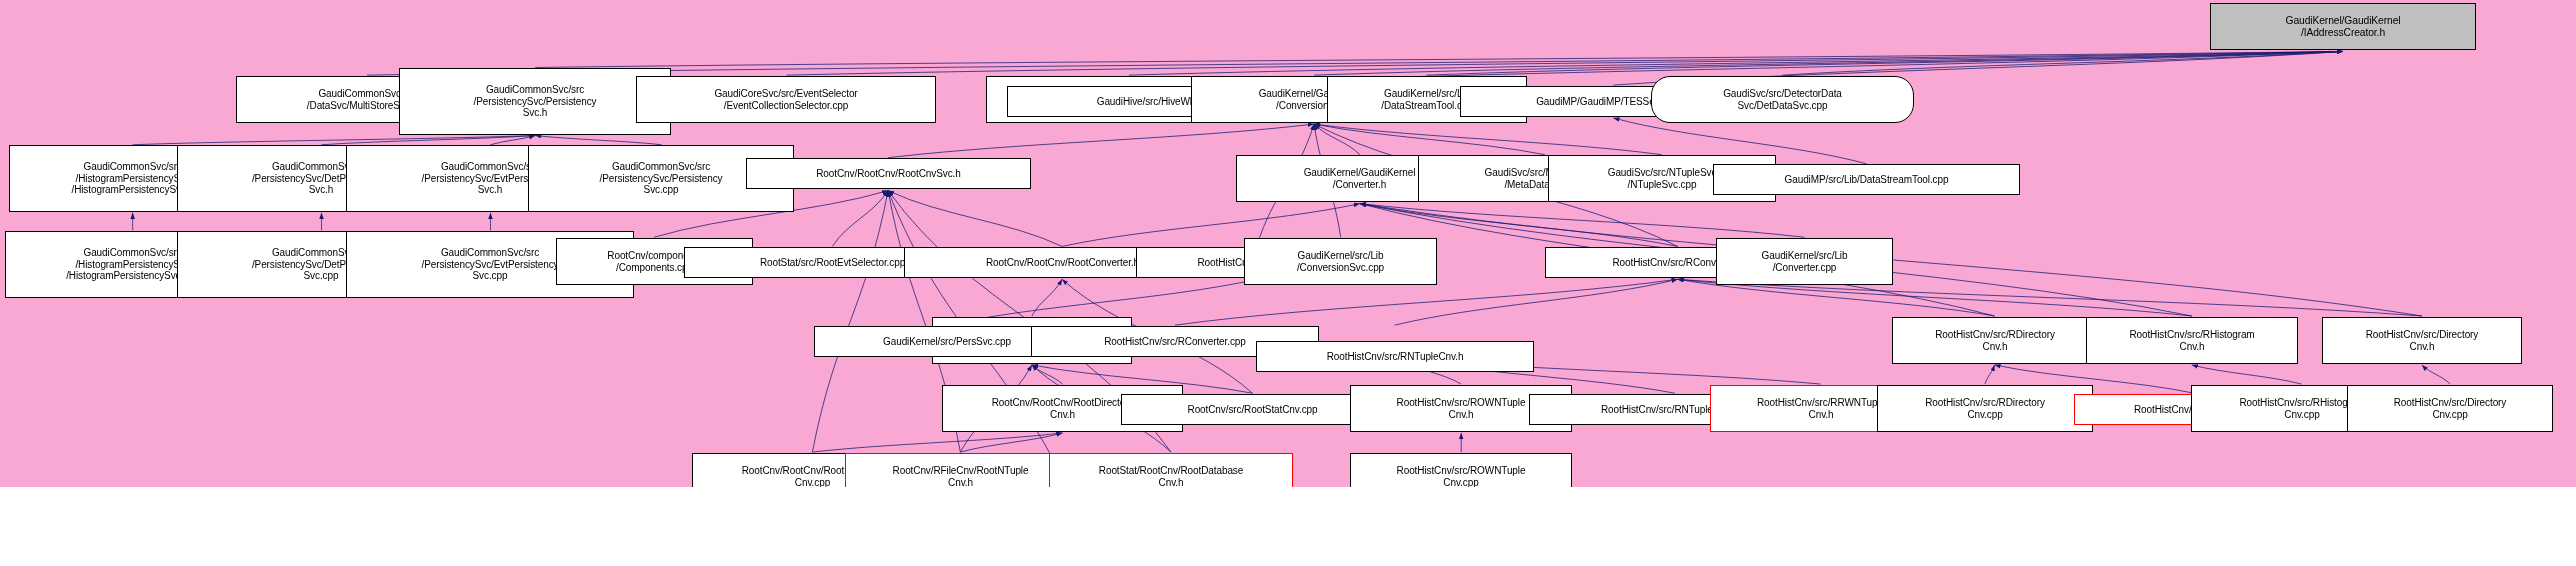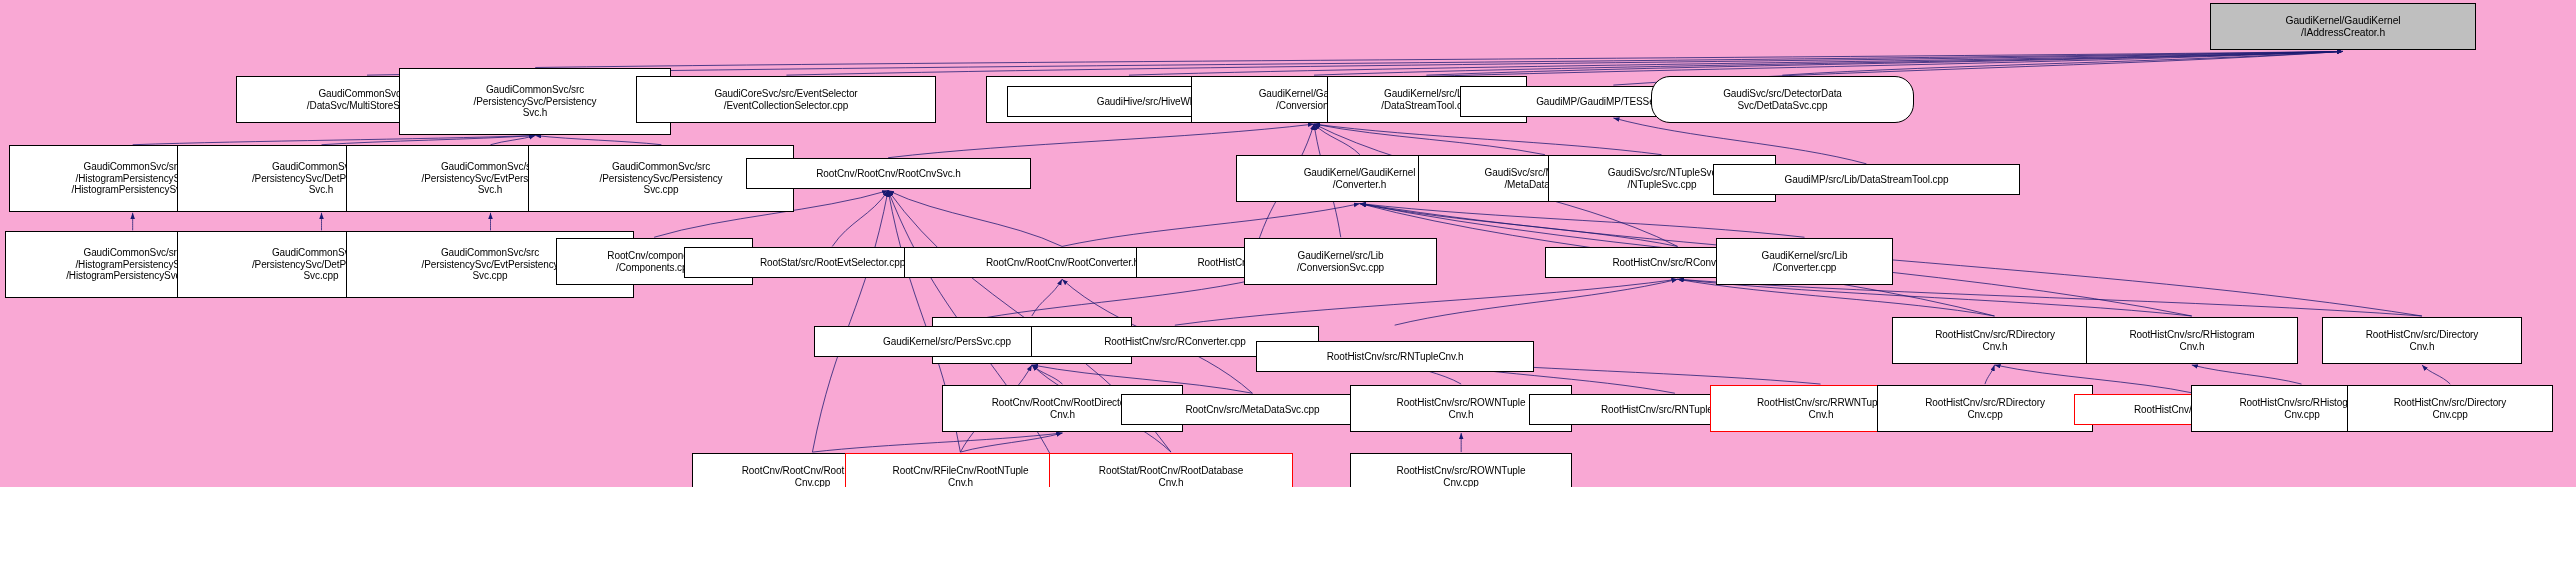--- a/index.html
+++ b/index.html
@@ -182,21 +182,21 @@
       <div class="node" style="left: 1031px; top: 326px; width: 288px; height: 31px;">RootHistCnv/src/RConverter.cpp</div>
       <div class="node" style="left: 1256px; top: 326px; width: 278px; height: 31px; margin-top: 15px;">RootHistCnv/src/RNTupleCnv.h</div>
       <div class="node" style="left: 1892px; top: 317px; width: 206px; height: 47px;">RootHistCnv/src/RDirectory
 Cnv.h</div>
       <div class="node" style="left: 2086px; top: 317px; width: 212px; height: 47px;">RootHistCnv/src/RHistogram
 Cnv.h</div>
       <div class="node" style="left: 2322px; top: 317px; width: 200px; height: 47px;">RootHistCnv/src/Directory
 Cnv.h</div>
       <div class="node" style="left: 942px; top: 385px; width: 241px; height: 47px;">RootCnv/RootCnv/RootDirectory
 Cnv.h</div>
-      <div class="node" style="left: 1121px; top: 394px; width: 263px; height: 31px;">RootCnv/src/MetaDataSvc.cpp</div>
+      <div class="node" style="left: 1121px; top: 394px; width: 263px; height: 31px;">RootCnv/src/RootStatCnv.cpp</div>
       <div class="node" style="left: 1350px; top: 385px; width: 222px; height: 47px;">RootHistCnv/src/ROWNTuple
 Cnv.h</div>
       <div class="node" style="left: 1529px; top: 394px; width: 291px; height: 31px;">RootHistCnv/src/RNTupleCnv.cpp</div>
       <div class="node red" style="left: 1710px; top: 385px; width: 222px; height: 47px;">RootHistCnv/src/RRWNTuple
 Cnv.h</div>
       <div class="node" style="left: 1877px; top: 385px; width: 216px; height: 47px;">RootHistCnv/src/RDirectory
 Cnv.cpp</div>
       <div class="node red" style="left: 2074px; top: 394px; width: 241px; height: 31px;">RootHistCnv/src/RFileCnv.h</div>
       <div class="node" style="left: 2191px; top: 385px; width: 222px; height: 47px;">RootHistCnv/src/RHistogram
 Cnv.cpp</div>

